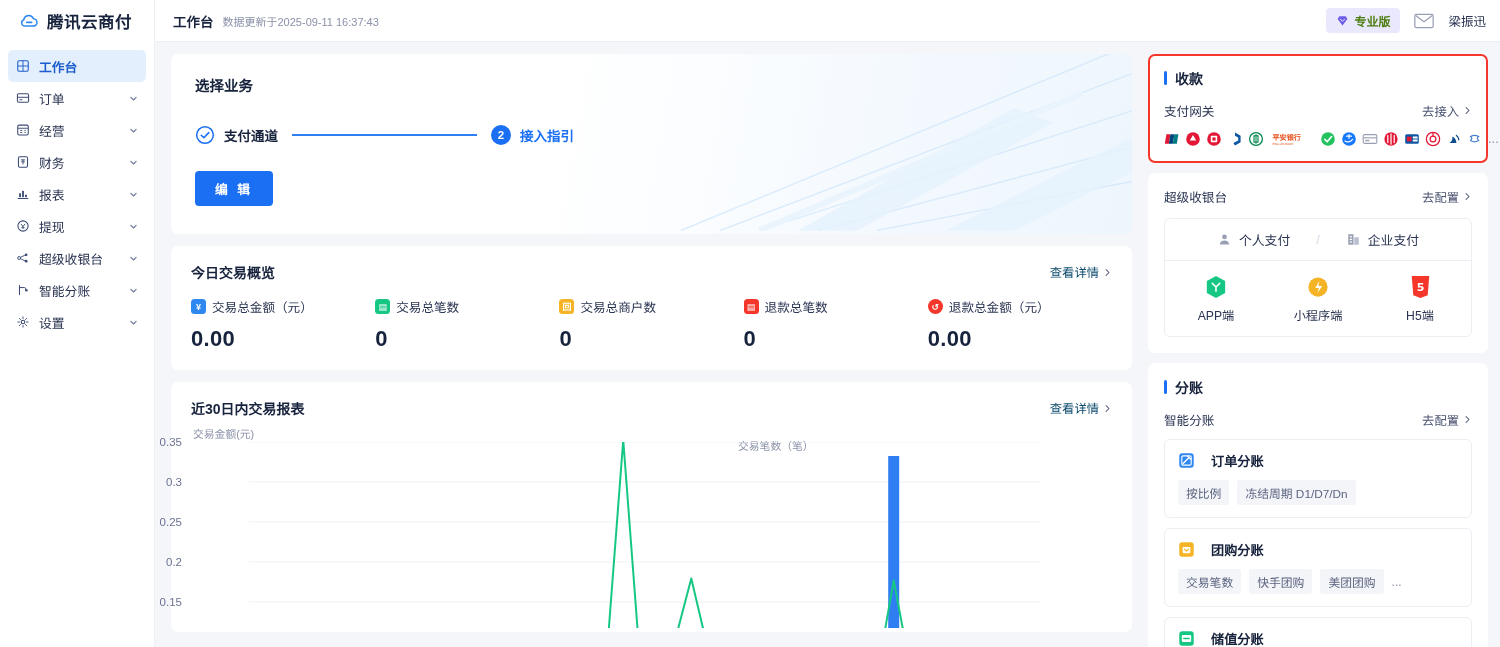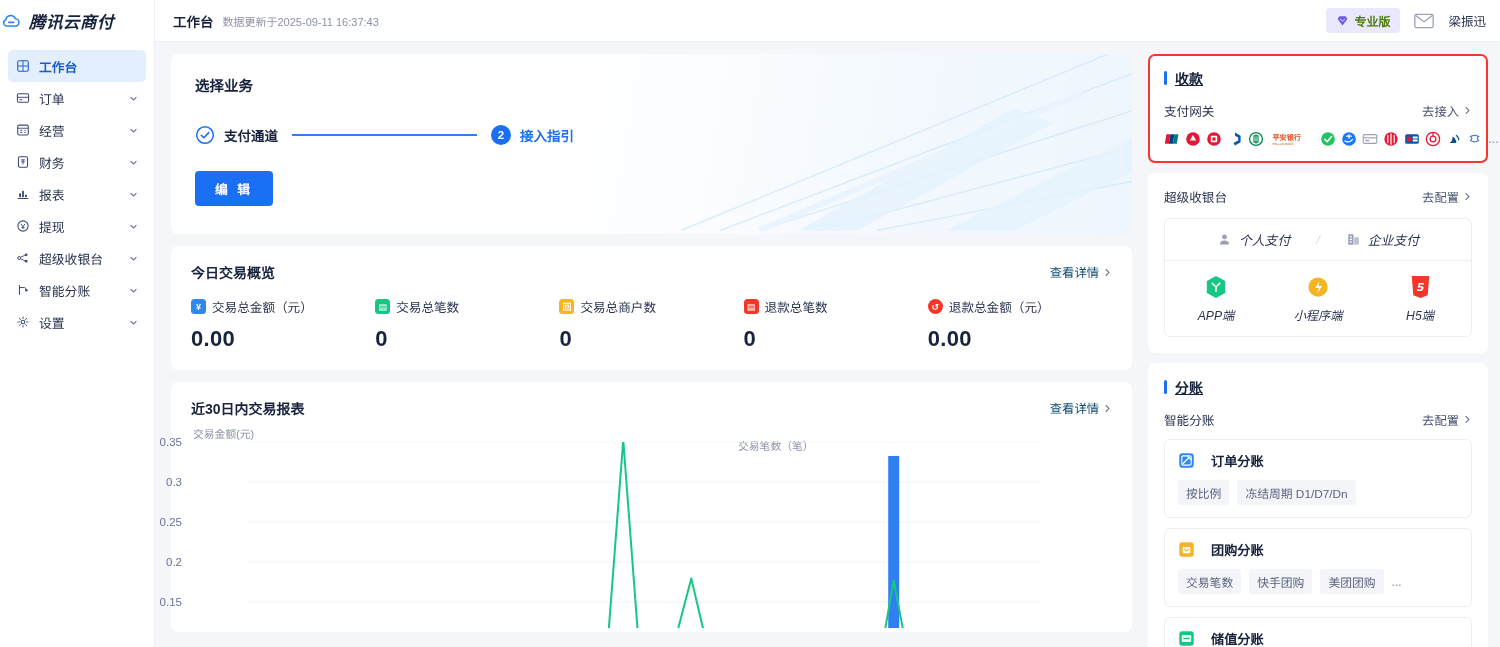--- a/index.html
+++ b/index.html
@@ -10,21 +10,21 @@
     background: #f5f6fa;
     font-family: "Liberation Sans", "DejaVu Sans", sans-serif;
     color: #1f2a4d;
   }
   .app { display: flex; flex-direction: column; width: 1500px; height: 647px; }
 
   
   .topbar { height: 42px; background: #fff; display: flex; align-items: stretch; flex: 0 0 42px; }
   .brand {
     width: 155px; display: flex; align-items: center; gap: 7px;
-    border-right: 1px solid #eef0f5; background:#fff;font-style:italic;
+    padding-left: 18px; border-right: 1px solid #eef0f5; background:#fff;
   }
   .brand-text { font-size: 16.5px; font-weight: 700; color: #17233d; letter-spacing: .5px; }
   .topbar-main {
     flex: 1; display: flex; align-items: center; padding: 0 14px 0 18px;
     border-bottom: 1px solid #eef0f5; gap: 9px;
   }
   .page-title { font-size: 13.5px; font-weight: 700; color: #17233d; }
   .update-time { font-size: 11px; color: #8a91a8; }
   .topbar-right { margin-left: auto; display: flex; align-items: center; gap: 14px; }
   .pro-badge {
@@ -104,30 +104,30 @@
   .axis-title.right { right: 22px; }
   .plot { position: absolute; left: 58px; right: 72px; top: 14px; bottom: 0; }
   .ytick { position: absolute; font-size: 11.5px; color: #6b7392; transform: translateY(-50%); }
   .ytick.left { right: calc(100% + 9px); }
   .ytick.right { left: calc(100% + 26px); }
 
   
   .right { width: 360px; flex: 0 0 360px; padding: 12px 12px 0 8px; overflow: hidden; }
   .panel { background: #fff; border-radius: 7px; padding: 14px 16px 16px; }
   .panel.collect { border: 2px solid #f5362b; padding: 12px 14px 14px; }
-  .panel-title { display: flex; align-items: center; gap: 8px; font-size: 14px; font-weight: 700; color: #17233d; text-decoration: underline; }
+  .panel-title { display: flex; align-items: center; gap: 8px; font-size: 14px; font-weight: 700; color: #17233d; }
   .title-bar { width: 3px; height: 14px; background: #1b6ff2; border-radius: 2px; display: block; }
   .sub-row { display: flex; align-items: center; margin-top: 13px; }
   .sub-label { font-size: 12.6px; color: #2a3452; font-weight: 500; }
   .go-link { margin-left: auto; font-size: 12.3px; color: #4a5370; cursor: pointer; display: flex; align-items: center; gap: 4px; }
   .logo-row { display: flex; align-items: center; gap: 5px; margin-top: 11px; flex-wrap: nowrap; }
   .logo { width: 16px; height: 16px; flex: 0 0 16px; }
   .logo-more { font-size: 13px; color: #8a91a8; line-height: 10px; }
 
-  .cashier-box { border: 1px solid #eceef4; border-radius: 6px; margin-top: 12px; font-style: italic; }
+  .cashier-box { border: 1px solid #eceef4; border-radius: 6px; margin-top: 12px; }
   .pay-type-row { display: flex; align-items: center; justify-content: center; gap: 26px; padding: 11px 0; border-bottom: 1px solid #eceef4; }
   .pay-type { display: flex; align-items: center; gap: 7px; font-size: 12.8px; color: #2a3452; }
   .pt-divider { color: #d6dae4; font-size: 13px; }
   .clients { display: flex; padding: 14px 0 12px; }
   .client { flex: 1; display: flex; flex-direction: column; align-items: center; gap: 7px; cursor: pointer; }
   .client-label { font-size: 12.2px; color: #2a3452; }
 
   .split-card {
     border: 1px solid #eceef4; border-radius: 6px; padding: 11px 13px 12px; margin-top: 10px; cursor: pointer;
   }

